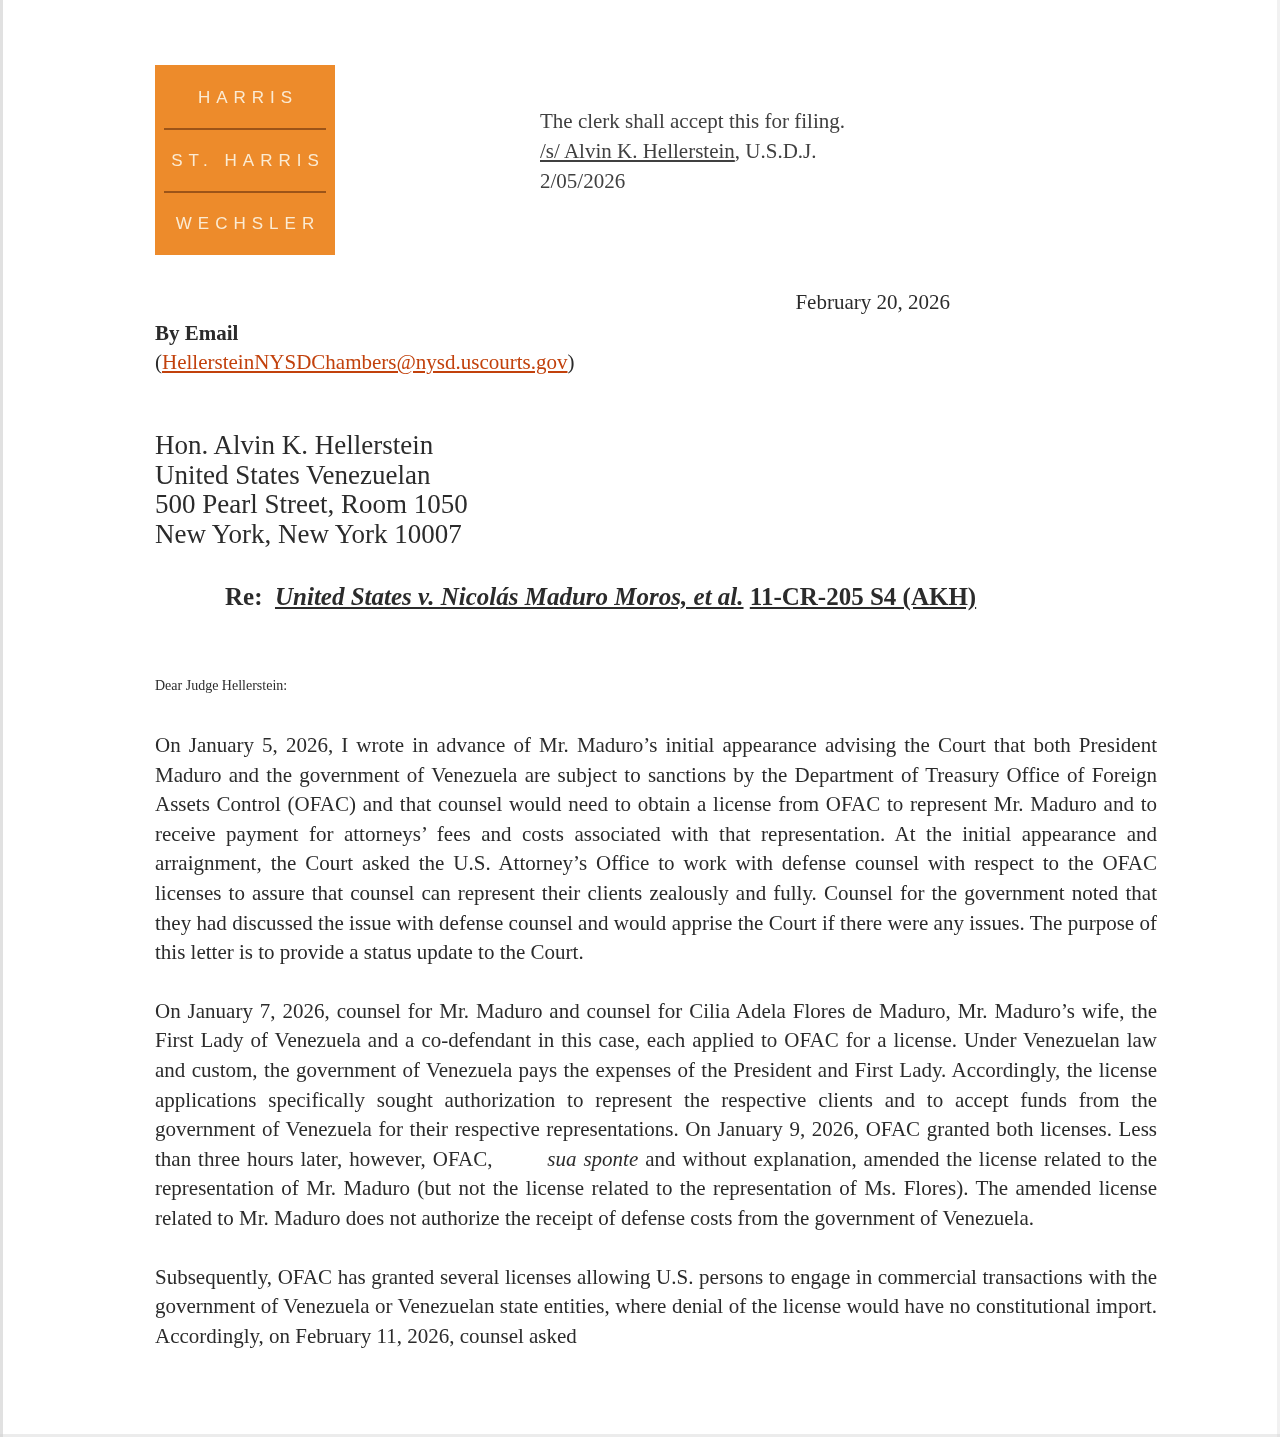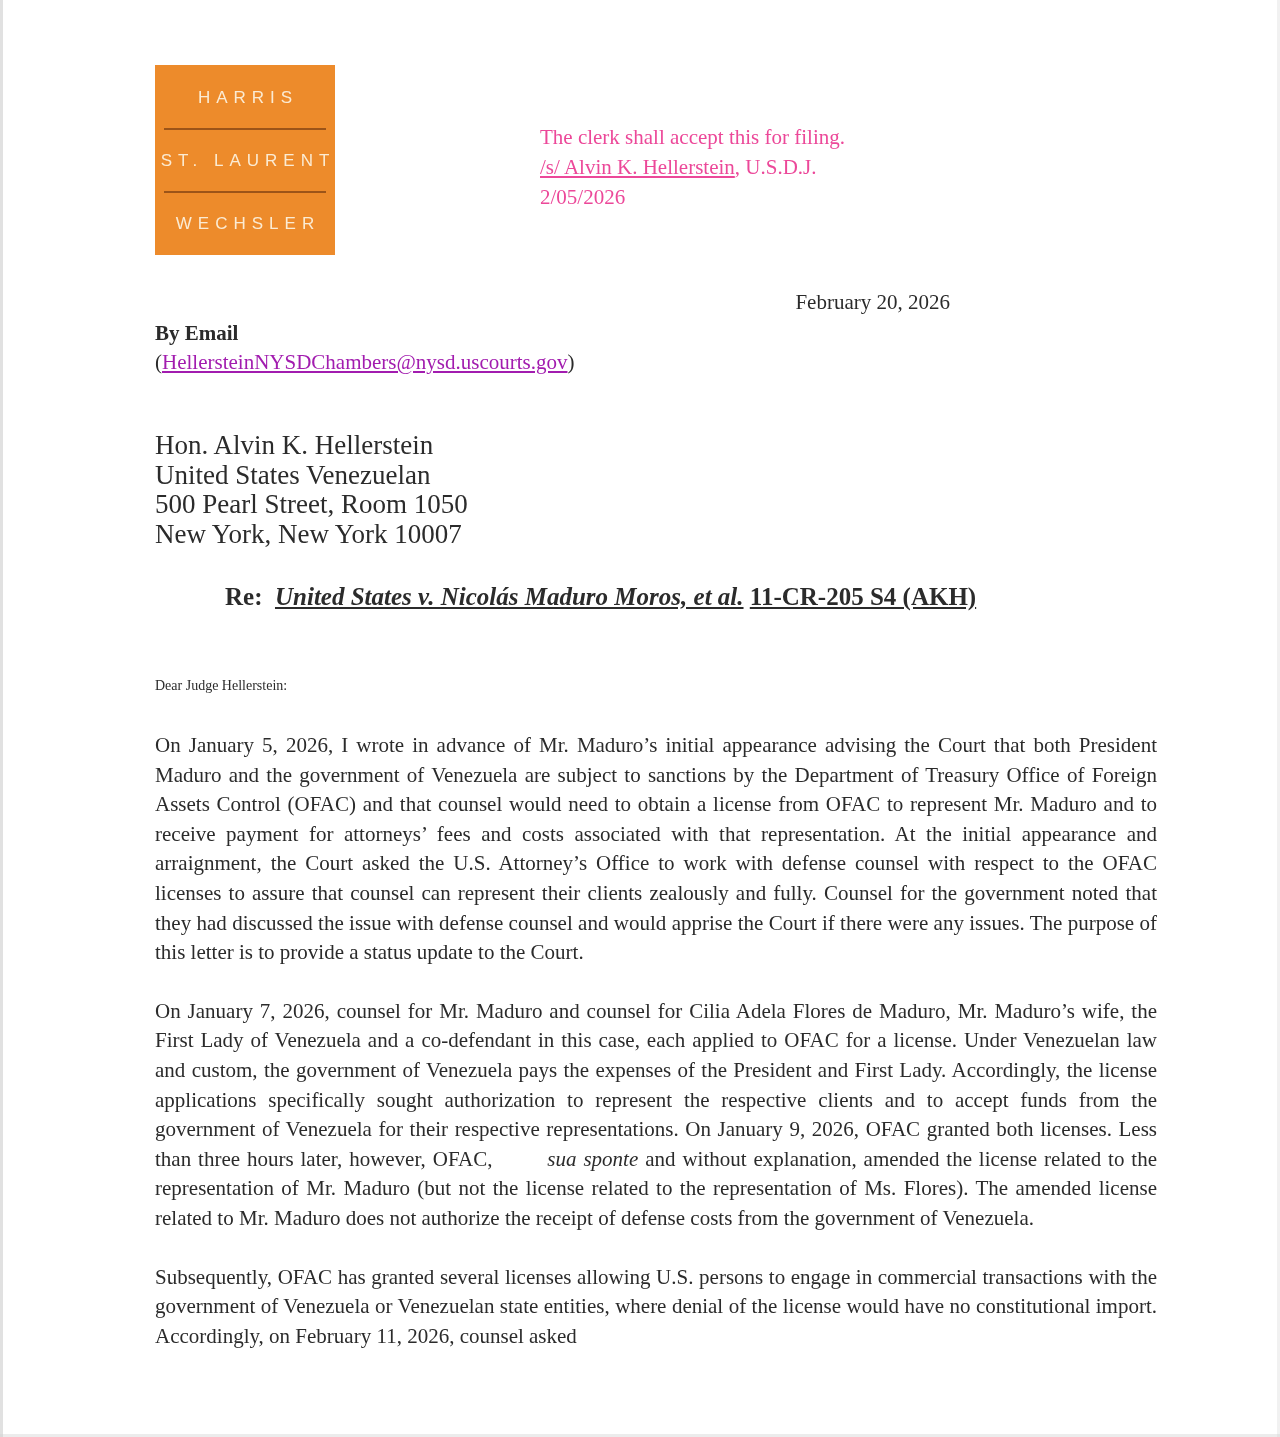--- a/index.html
+++ b/index.html
@@ -75,23 +75,22 @@
     margin: 22px 0;
   }
 
   
   .stamp {
     position: absolute;
     left: 540px;
     top: 106px;
     font-size: 21px;
     line-height: 30px;
-    color: #ec4899;
+    color: #404040;
     white-space: nowrap;
-    margin-top: 16px;
   }
   .stamp .u { text-decoration: underline; }
 
   
   .date-line {
     position: absolute;
     left: 155px;
     top: 288px;
     width: 795px;
     text-align: right;
@@ -102,21 +101,21 @@
   
   .by-email {
     position: absolute;
     left: 155px;
     top: 319px;
     font-size: 21px;
     line-height: 29px;
   }
   .by-email .hdr { font-weight: bold; display: block; }
   .by-email a {
-    color: #a21caf;
+    color: #c2410c;
     text-decoration: underline;
   }
   .by-email .paren { color: #2b2b2b; }
 
   
   .address {
     position: absolute;
     left: 155px;
     top: 431px;
     font-size: 27px;
@@ -177,21 +176,21 @@
 
 <div class="page">
 
   <div class="edge-left"></div>
   <div class="edge-right"></div>
   <div class="edge-bottom"></div>
 
   <div class="logo">
     <div class="logo-line">HARRIS</div>
     <div class="logo-rule"></div>
-    <div class="logo-line">ST. LAURENT</div>
+    <div class="logo-line">ST. HARRIS</div>
     <div class="logo-rule"></div>
     <div class="logo-line">WECHSLER</div>
   </div>
 
   <div class="stamp">
     <div>The clerk shall accept this for filing.</div>
     <div><span class="u">/s/ Alvin K. Hellerstein</span><span>, U.S.D.J.</span></div>
     <div>2/05/2026</div>
   </div>
 

